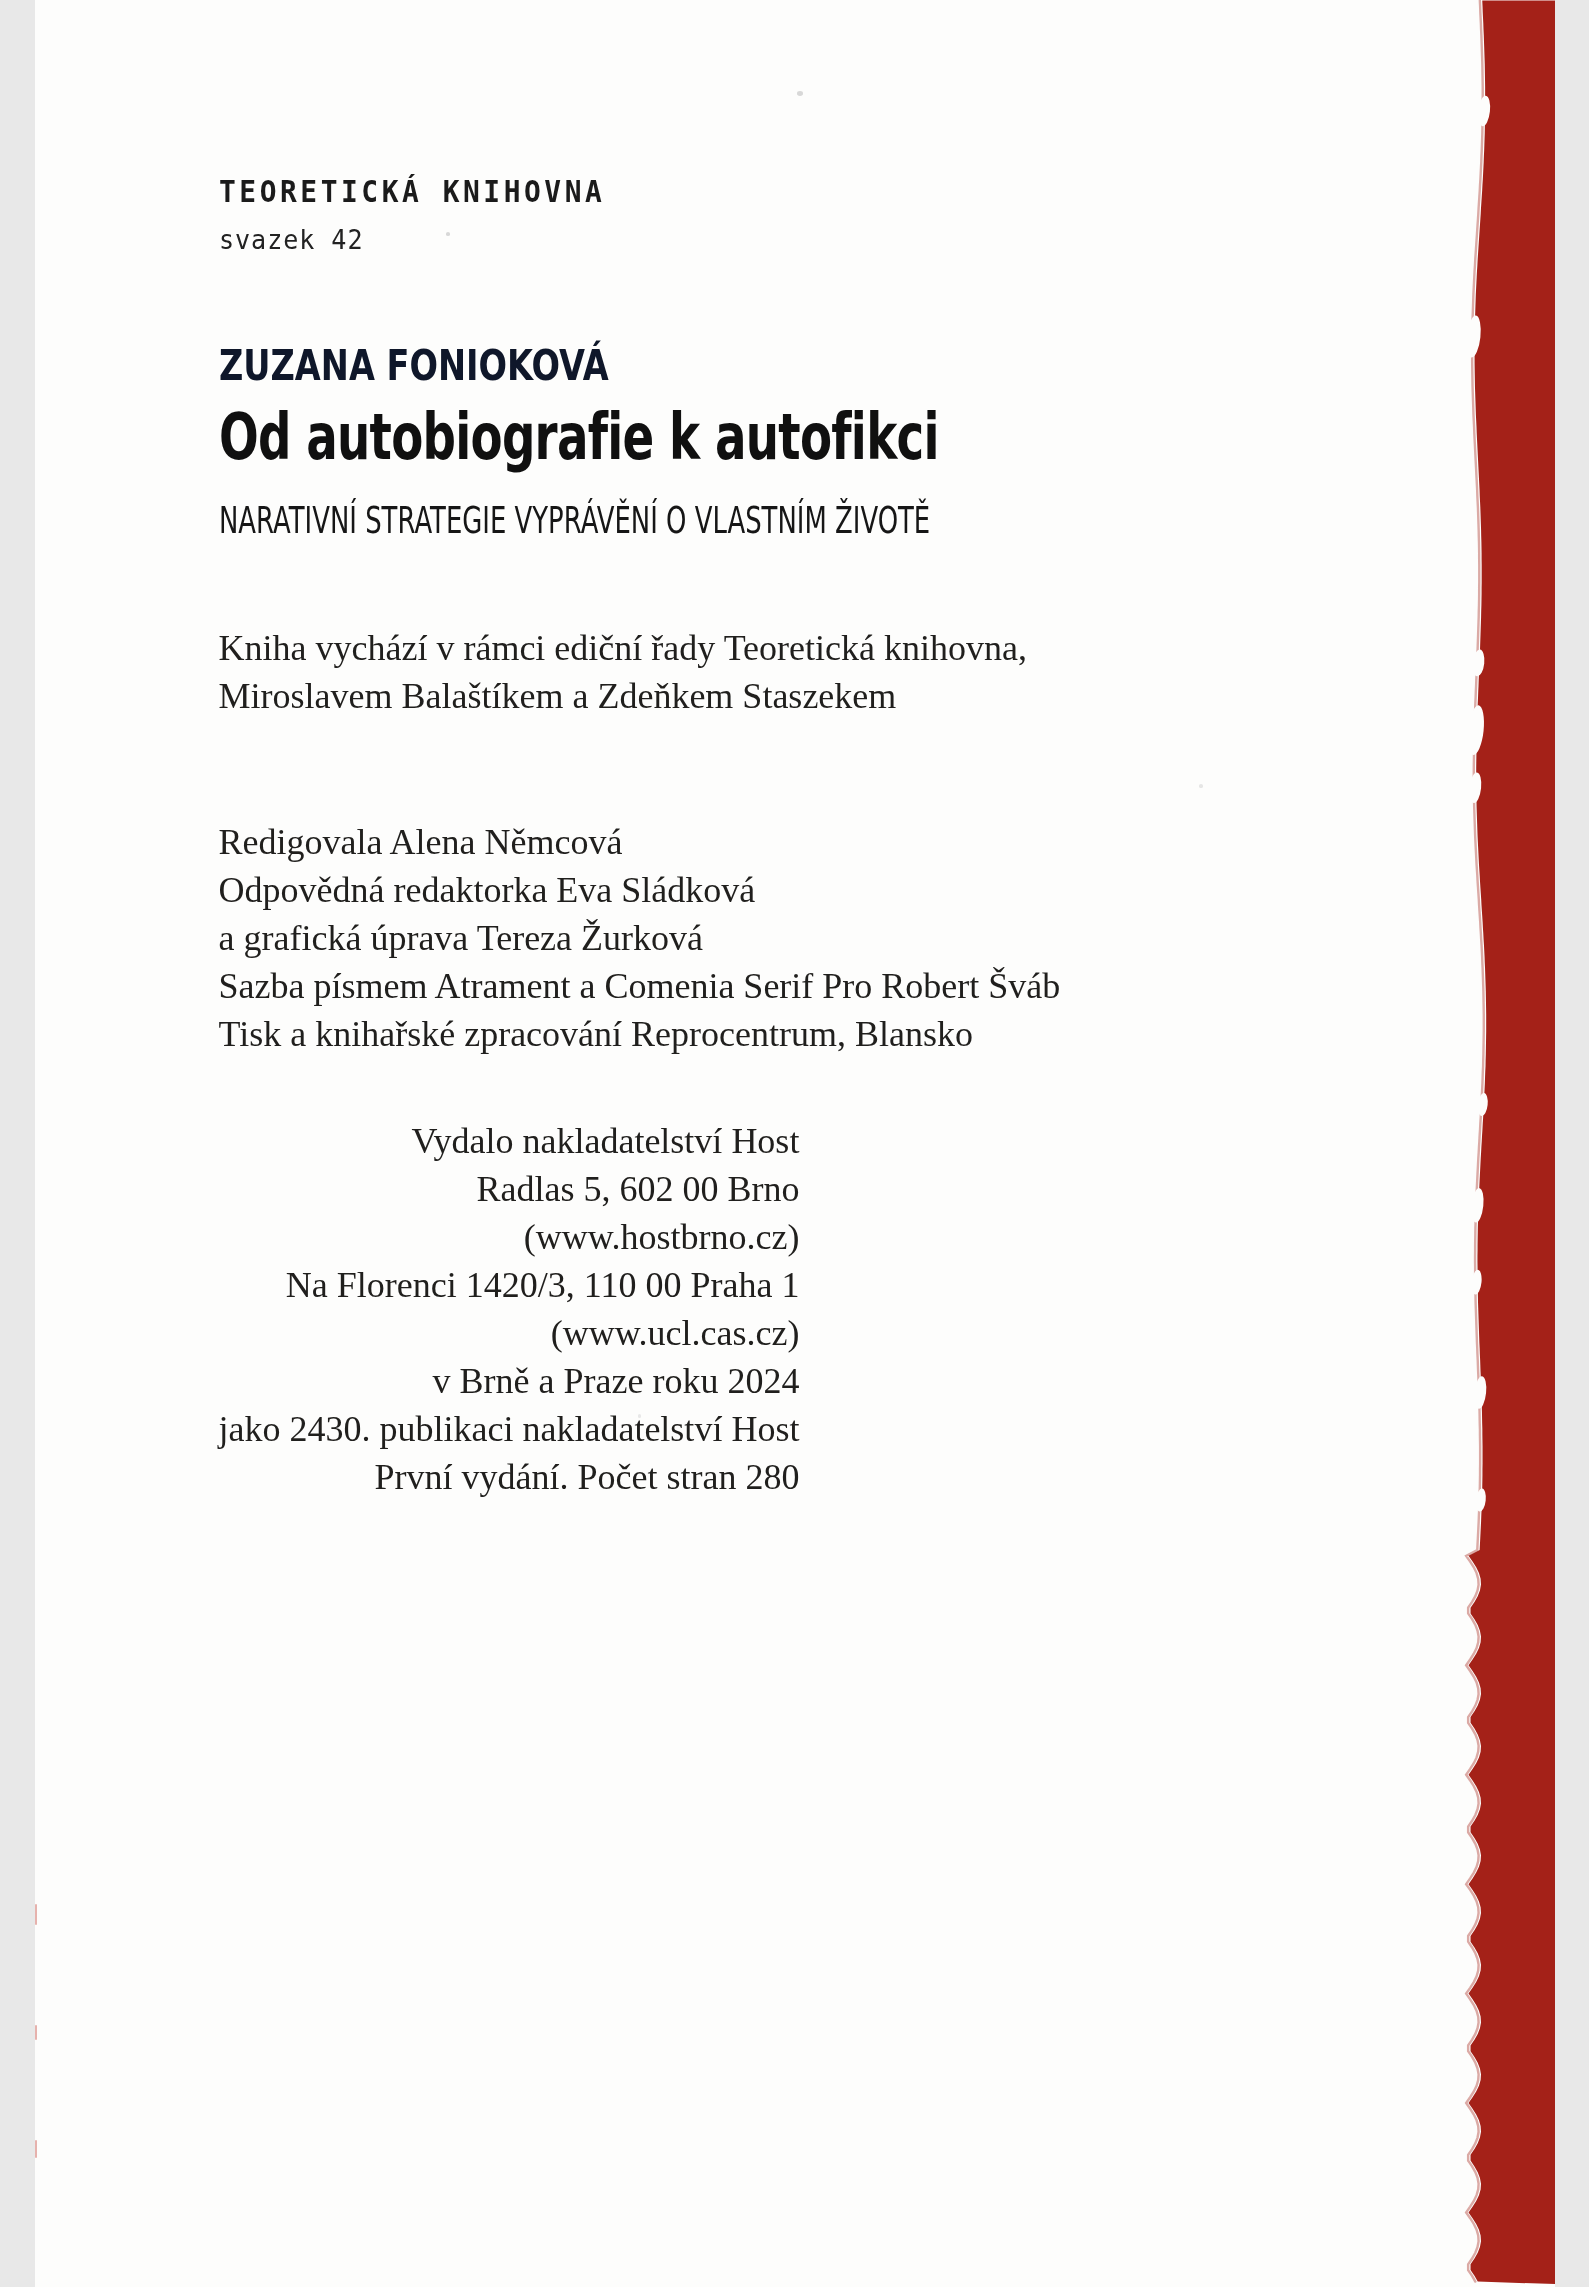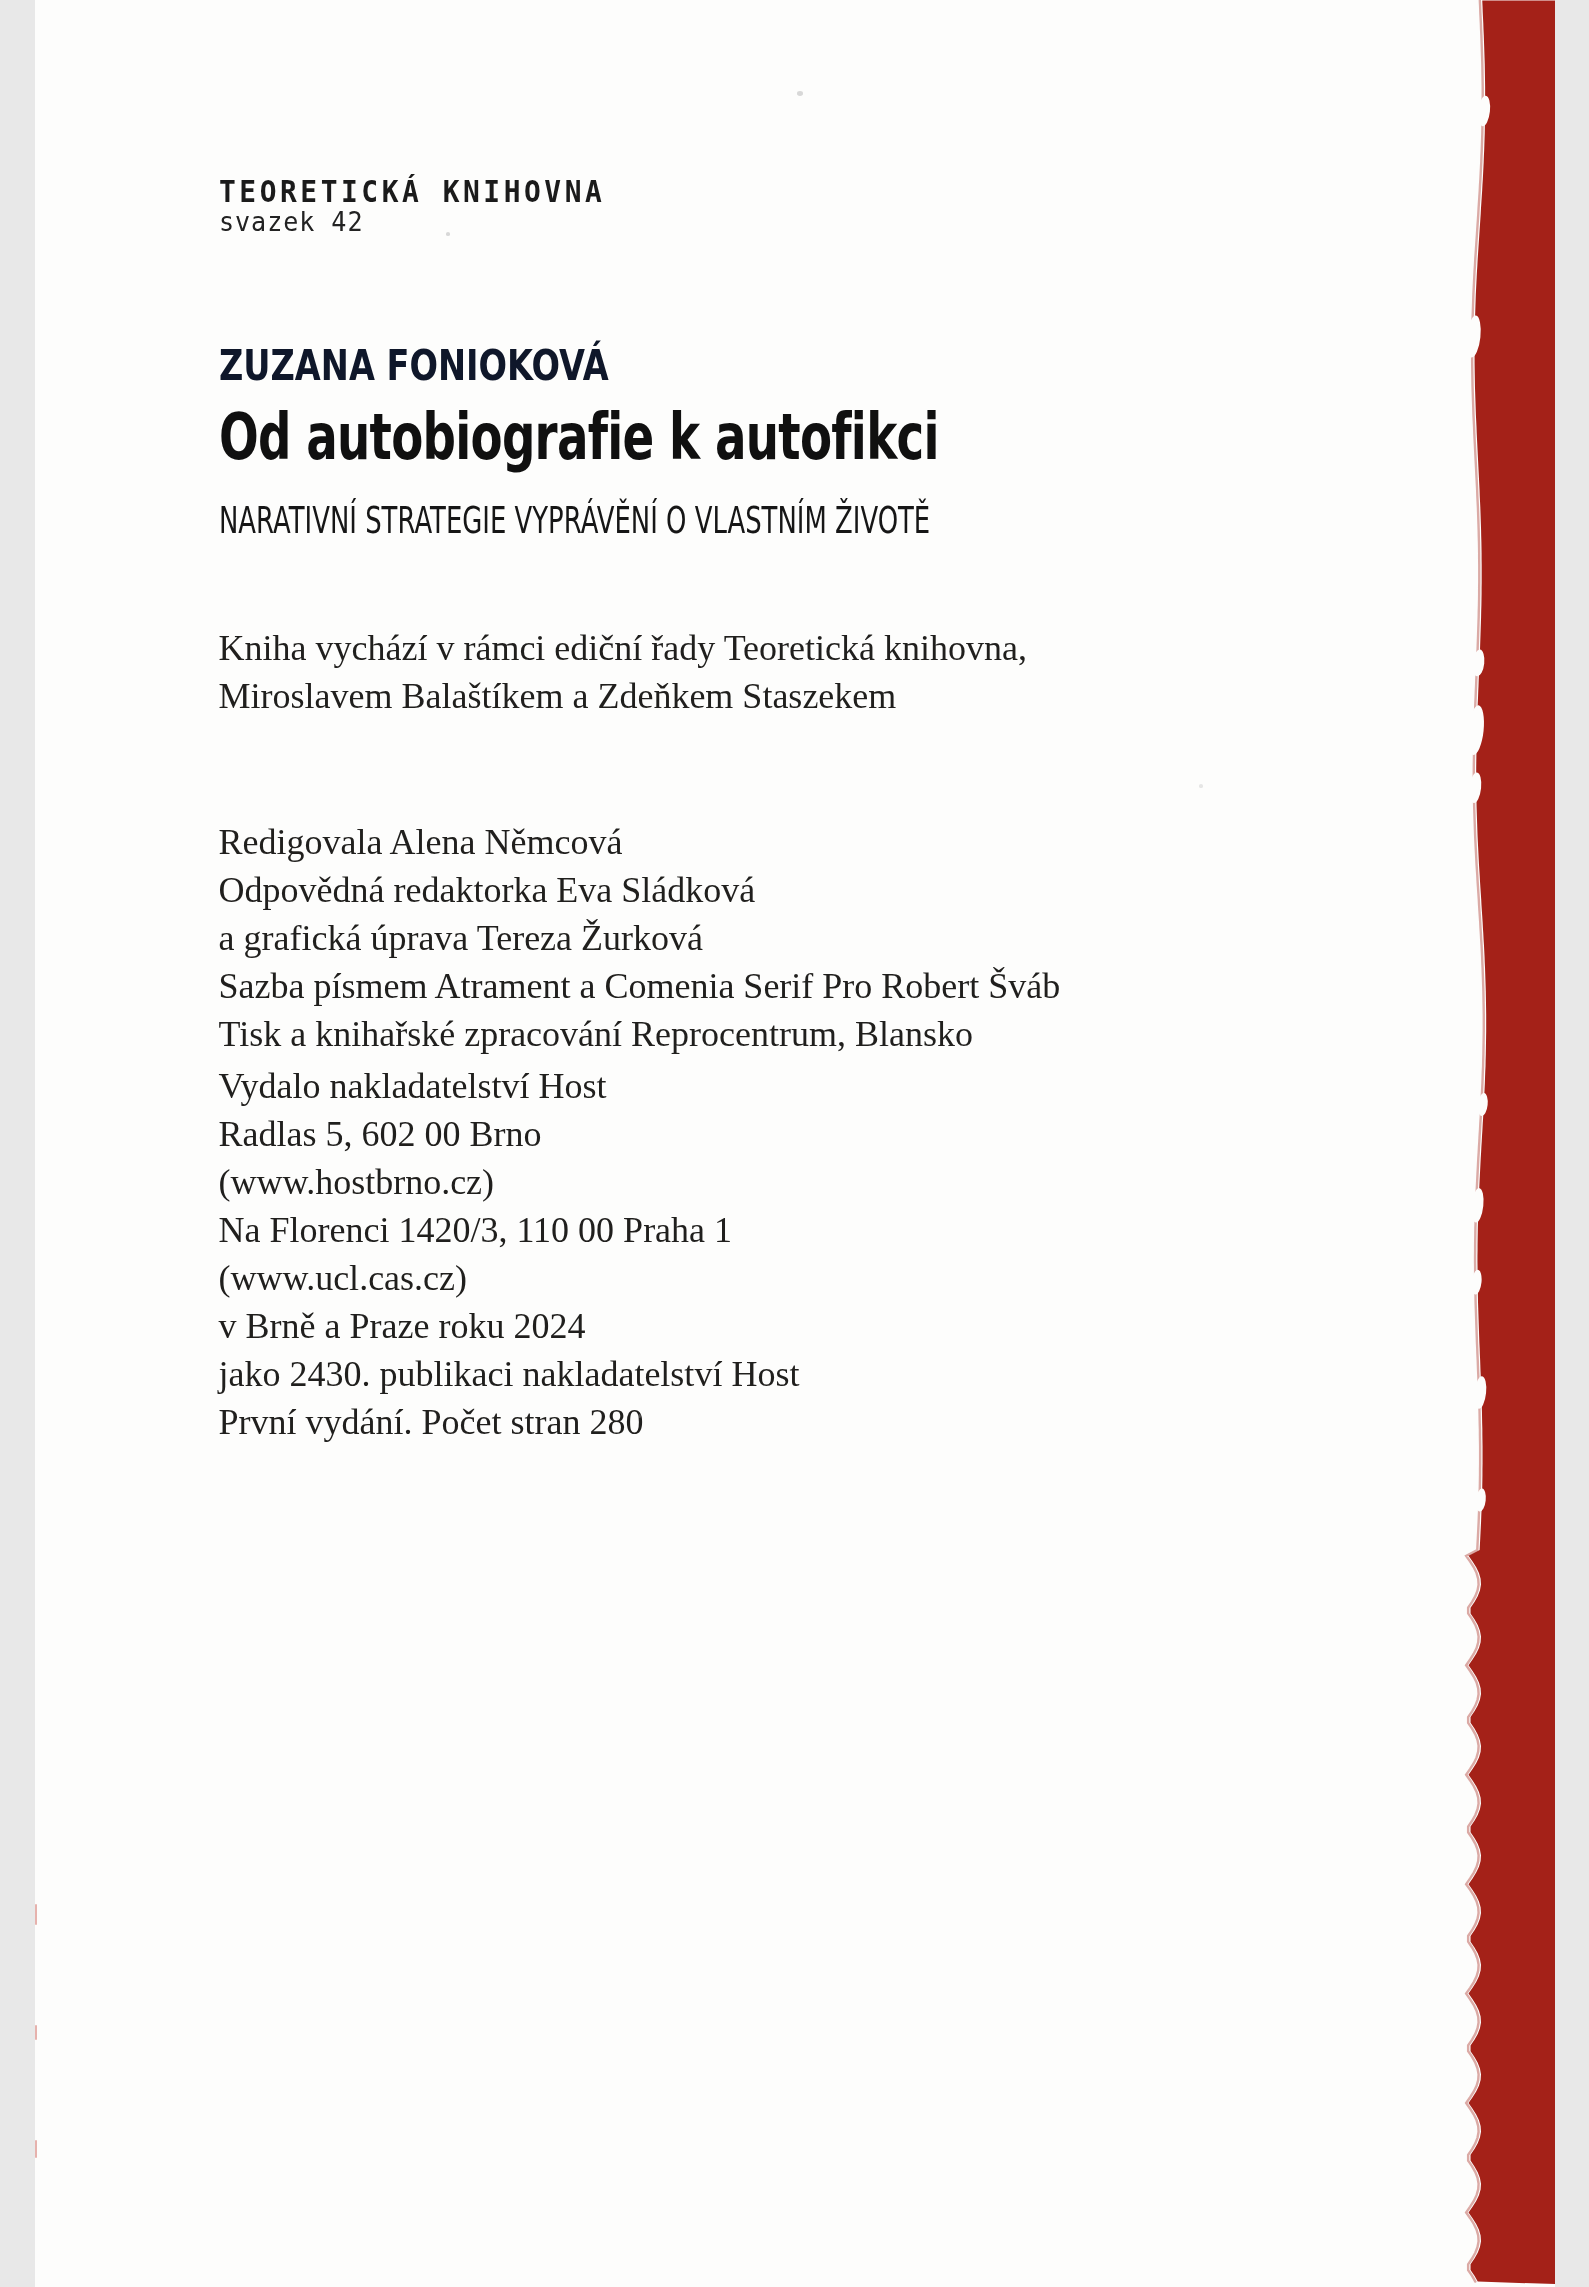--- a/index.html
+++ b/index.html
@@ -12,40 +12,40 @@
     overflow:hidden;
     font-family:"Liberation Serif", serif;
     color:#201f1d;
   }
   .txt{position:absolute;left:184px;white-space:nowrap;}
   .cond{display:inline-block;transform-origin:left top;}
 
   .series-title{top:174px;font-family:"DejaVu Sans Mono", monospace;font-weight:700;
     font-size:30px;letter-spacing:3.8px;color:#1b1b1b;}
   .series-title .cond{transform:scaleX(0.93);}
-  .series-volume{top:206px;font-family:"DejaVu Sans Mono", monospace;font-weight:400;
+  .series-volume{top:224px;font-family:"DejaVu Sans Mono", monospace;font-weight:400;
     font-size:27px;letter-spacing:1px;color:#222;}
   .series-volume .cond{transform:scaleX(0.93);}
 
   .author{top:340px;font-family:"DejaVu Sans", sans-serif;font-weight:700;
     font-size:43px;color:#0f172a;}
   .author .cond{transform:scaleX(0.78);}
 
   .book-title{top:400px;font-family:"DejaVu Sans", sans-serif;font-weight:700;
     font-size:64px;letter-spacing:-1px;color:#101010;}
   .book-title .cond{transform:scaleX(0.73);}
 
   .book-subtitle{top:499px;font-family:"DejaVu Sans", sans-serif;font-weight:400;
     font-size:37px;color:#161616;}
   .book-subtitle .cond{transform:scaleX(0.70);}
 
   .para{position:absolute;left:184px;font-size:36px;line-height:48px;}
   .para-note{top:624px;}
   .para-credits{top:818px;}
-  .para-imprint{top:1062px;}
+  .para-imprint{top:1117px;text-align:right;}
   .bodyline{white-space:nowrap;height:48px;}
   .it{font-style:italic;}
 
   .stripe-svg{position:absolute;top:0;left:1422px;width:168px;height:2287px;}
 
   .speck{position:absolute;border-radius:50%;background:#b9b9b9;opacity:.55;}
   .speck.s1{left:762px;top:91px;width:6.7px;height:4.8px;}
   .speck.s2{left:411px;top:232px;width:4.8px;height:3.8px;}
   .speck.s3{left:1164px;top:784px;width:4.8px;height:3.8px;opacity:.35;}
   .speck.s4{left:603px;top:1414px;width:3.8px;height:3.8px;opacity:.3;}

